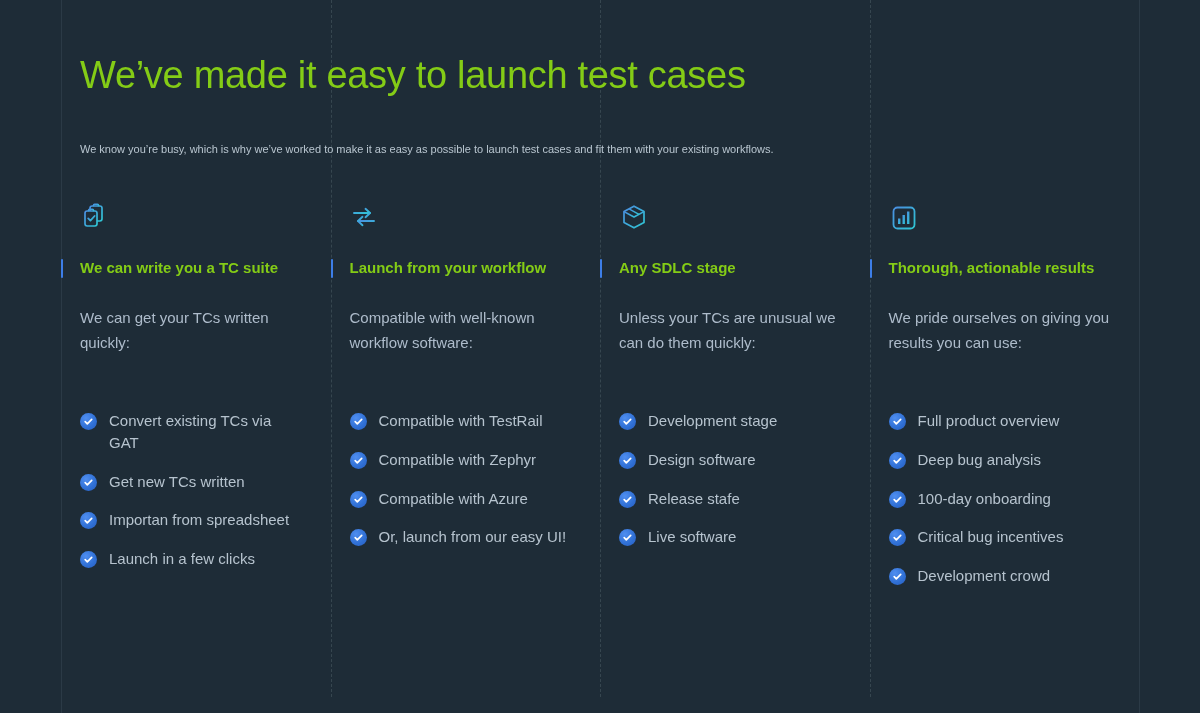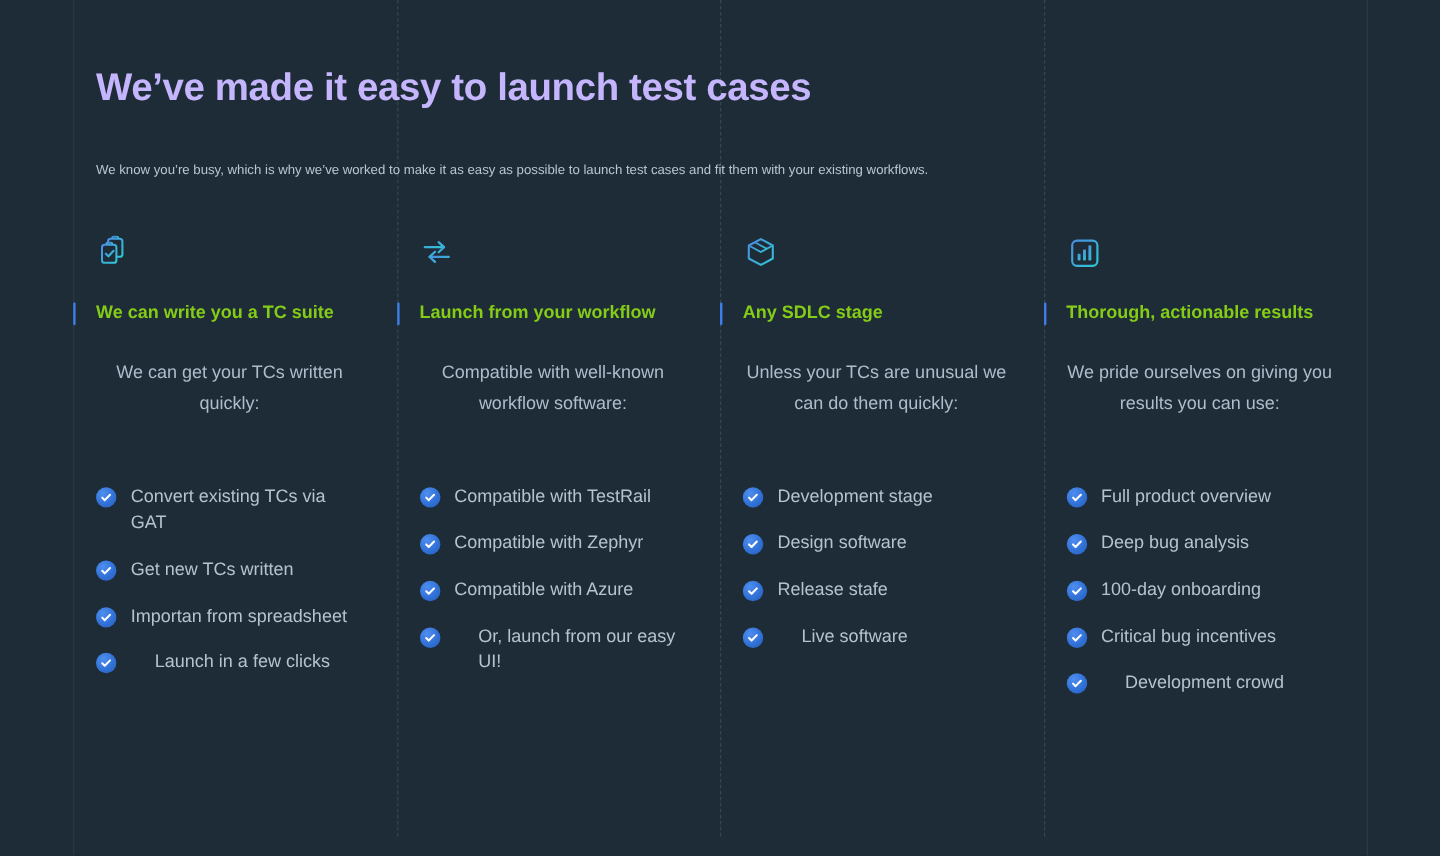--- a/index.html
+++ b/index.html
@@ -51,25 +51,25 @@
     padding: 40px 0 0 0;
     height: 713px;
   }
 
   .inner {
     padding-left: 80px;
     padding-right: 60px;
   }
 
   .page-title {
-    font-size: 32px;
+    font-size: 38px;
     line-height: 1.15;
-    font-weight: 700;
+    font-weight: 400;
     letter-spacing: -0.3px;
-    color: #c4b5fd;
+    color: #84cc16;
     margin-top: 14px;
     margin-bottom: 0;
     font-stretch: condensed;
   }
 
   .page-subtitle {
     margin-top: 42px;
     font-size: 11px;
     line-height: 1.72;
     color: #b9c6d0;
@@ -122,33 +122,32 @@
     line-height: 1.25;
     white-space: nowrap;
   }
 
   .col-desc {
     margin-top: 26px;
     font-size: 15px;
     line-height: 1.72;
     color: #aebccb;
     max-width: 232px;
-    text-align: center;
   }
 
   .check-list {
     list-style: none;
     margin-top: 54px;
   }
   .check-item {
     display: flex;
     align-items: flex-start;
     margin-bottom: 17px;
   }
-  .check-item:last-child { margin-bottom: 0; gap: 20px; }
+  .check-item:last-child { margin-bottom: 0; }
 
   .check-badge {
     flex: 0 0 17px;
     width: 17px;
     height: 17px;
     margin-top: 3px;
     margin-right: 12px;
     border-radius: 50%;
     background: radial-gradient(circle at 35% 30%, #4f8ef0 0%, #2f6fd4 60%, #2a5ec0 100%);
     display: flex;

